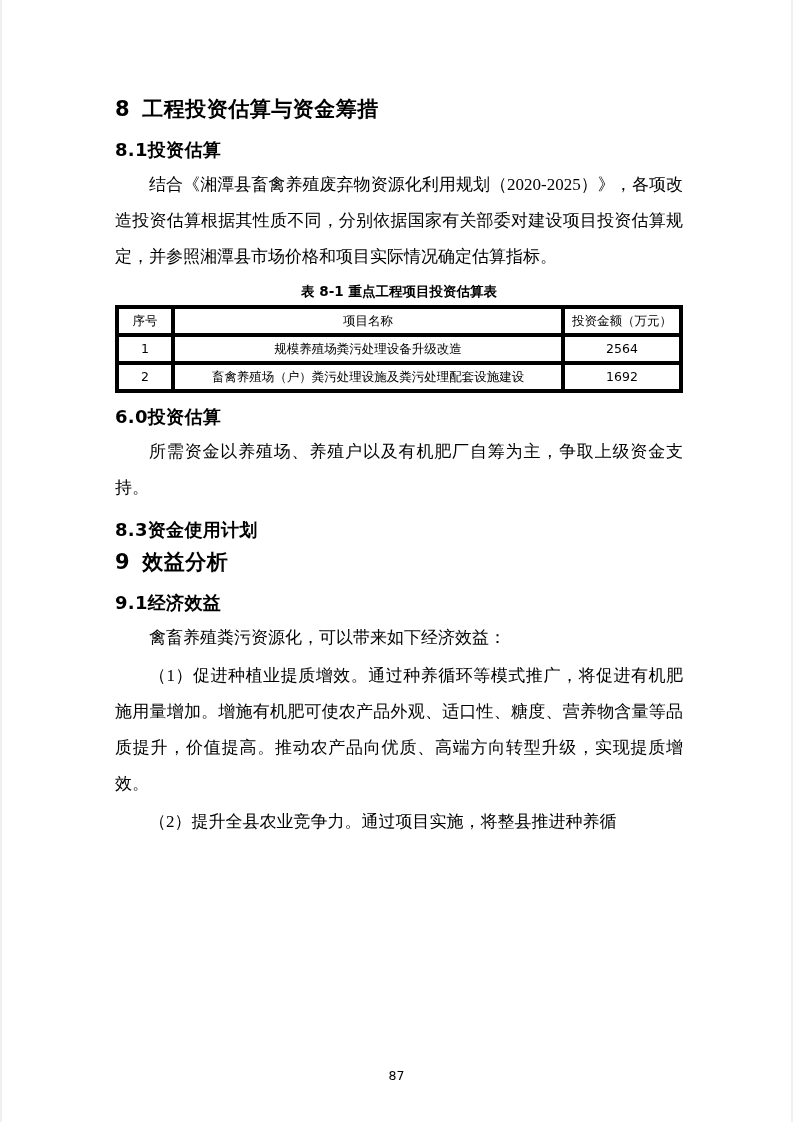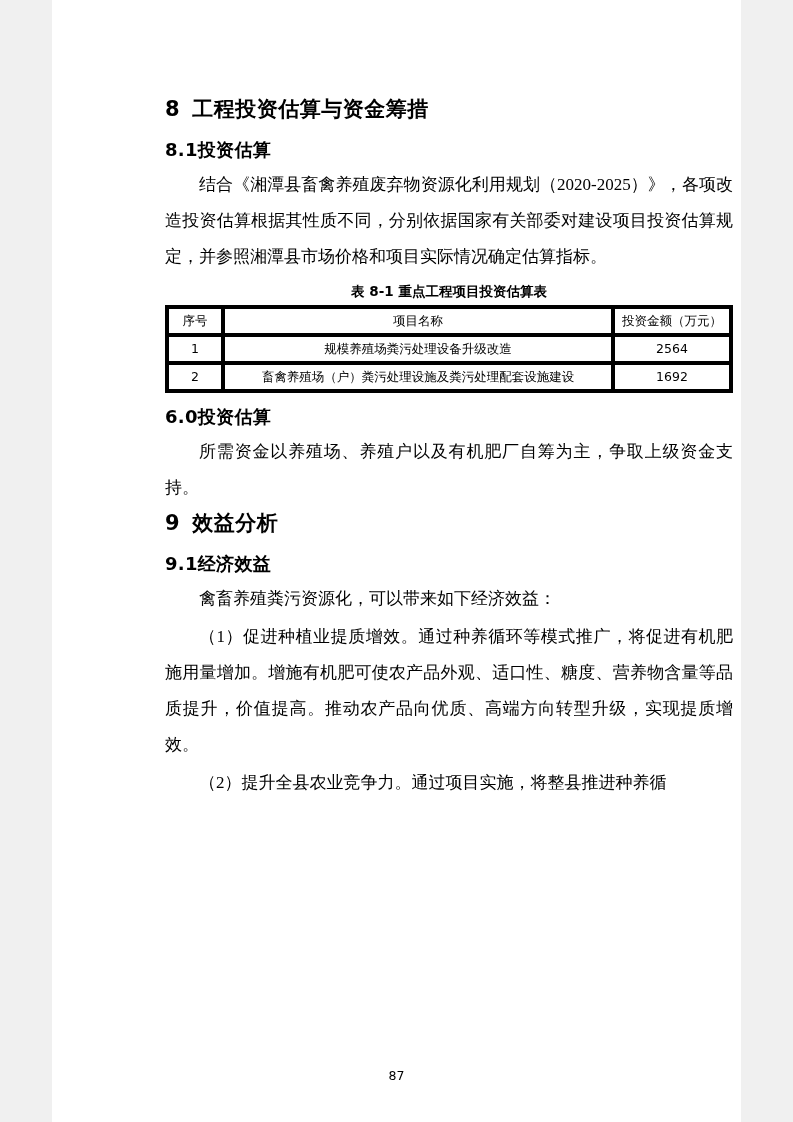--- a/index.html
+++ b/index.html
@@ -1,21 +1,21 @@
 <!DOCTYPE html>
 <html><head>
 <meta charset="utf-8">
 <style>
   html, body {
     margin: 0;
     padding: 0;
     background: #f0f0f0;
   }
   .page {
-    width: 689px;
+    width: 789px;
     height: 1122px;
     background: #ffffff;
     position: relative;
     margin: 0 auto;
     box-sizing: border-box;
     font-family: "Liberation Serif", "DejaVu Serif", serif;
     color: #000000;
     overflow: hidden;
   }
   .content {
@@ -138,20 +138,23 @@
         </tr>
       </tbody>
     </table>
 
     <h2 class="h-sec">
       <span class="num">6.0</span><span>投资估算</span>
     </h2>
 
     <p class="body">所需资金以养殖场、养殖户以及有机肥厂自筹为主，争取上级资金支持。</p>
 
+    <h2 class="h-sec">
+      <span class="num">8.3</span><span>资金使用计划</span>
+    </h2>
 
 
     <h1 class="h-chapter">
       <span class="num">9</span><span>效益分析</span>
     </h1>
 
     <h2 class="h-sec">
       <span class="num">9.1</span><span>经济效益</span>
     </h2>
 

